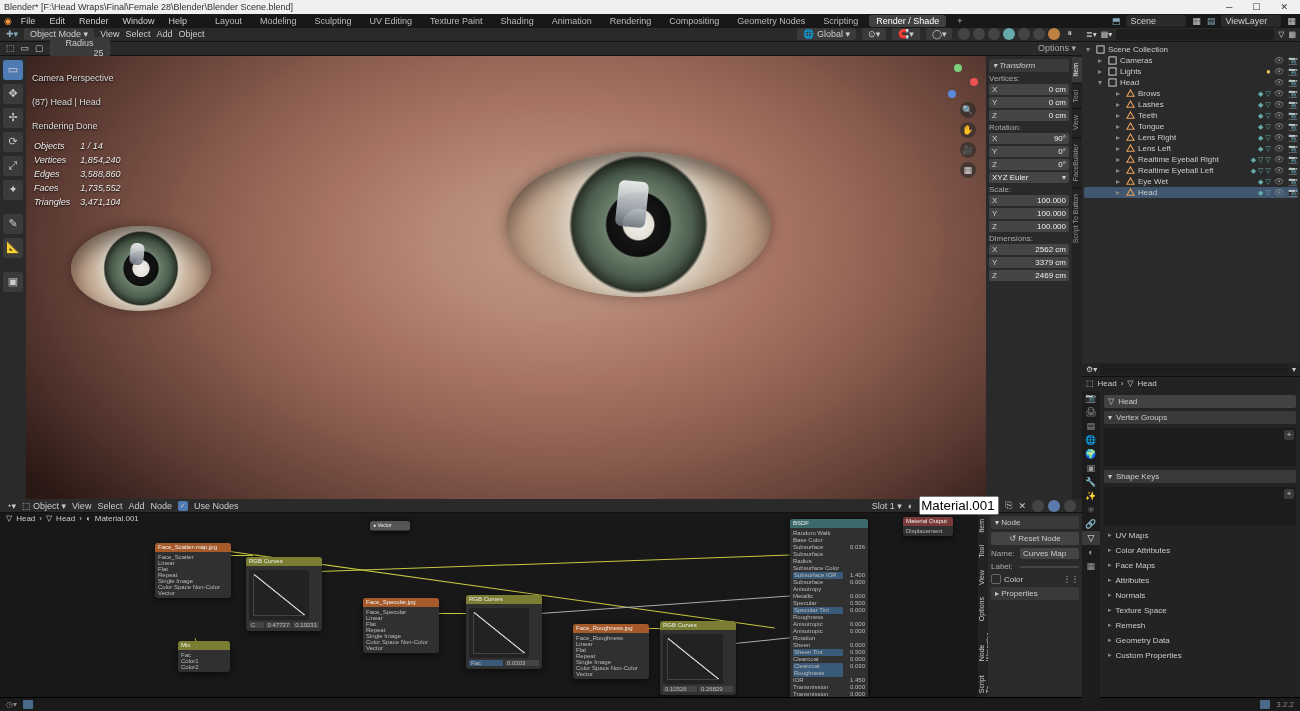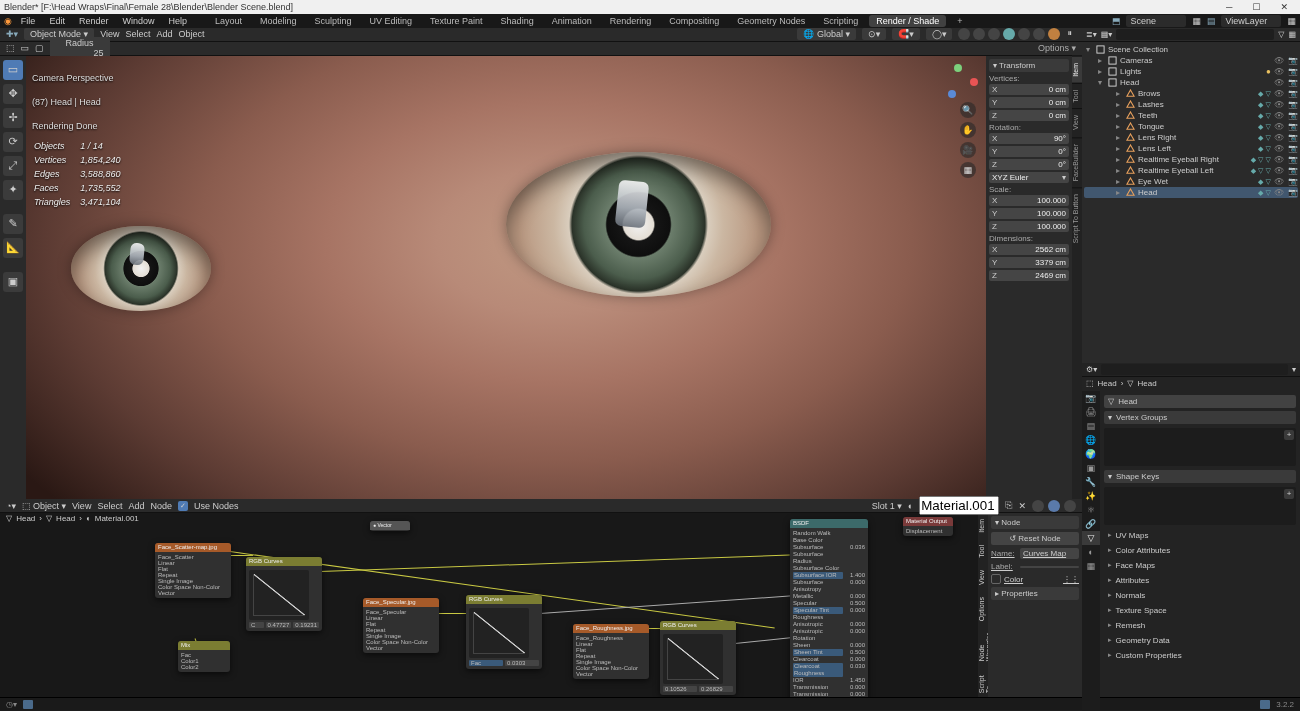--- a/index.html
+++ b/index.html
@@ -46,21 +46,21 @@
 .gizmo { position: absolute; top: 8px; right: 8px; width: 34px; height: 34px; }
 .gizmo .ax { position: absolute; width: 8px; height: 8px; border-radius: 50%; font-size: 7px; text-align: center; line-height: 8px; color: #111; }
 .gizmo .r { background: #e85454; top: 14px; right: 0; }
 .gizmo .g2 { background: #7cd07c; top: 0; left: 10px; }
 .gizmo .b { background: #5a8ad6; bottom: 0; left: 4px; }
 .nav-icons { position: absolute; top: 46px; right: 10px; display: flex; flex-direction: column; gap: 4px; }
 .nav-icons .ni { width: 16px; height: 16px; background: rgba(40,40,40,0.6); border-radius: 50%; display: flex; align-items: center; justify-content: center; font-size: 9px; color: #ddd; }
 
 .right-sidebar { width: 96px; display: flex; }
 .transform-panel { width: 86px; background: #2a2a2a; padding: 3px; font-size: 8px; }
-.transform-panel .hdr { background: #3a3a3a; padding: 2px 4px; border-radius: 2px; margin-bottom: 2px; }
+.transform-panel .hdr { background: #3a3a3a; padding: 2px 4px; border-radius: 2px; margin-bottom: 2px; font-style: italic; }
 .transform-panel .lbl { color: #aaa; margin: 2px 0 1px; }
 .numrow { display: flex; background: #454545; border-radius: 2px; margin-bottom: 2px; height: 11px; align-items: center; padding: 0 3px; }
 .numrow .ax { width: 10px; color: #ccc; }
 .numrow .val { flex: 1; text-align: right; color: #eee; }
 .tabcol { width: 10px; background: #222; display: flex; flex-direction: column; }
 .tabcol .tab { writing-mode: vertical-rl; transform: rotate(180deg); font-size: 7px; padding: 6px 0; text-align: center; color: #999; border-bottom: 1px solid #111; }
 .tabcol .tab.active { background: #3a3a3a; color: #eee; }
 .outliner-col { flex: 1; background: #2a2a2a; display: flex; flex-direction: column; }
 .outliner-header { height: 14px; display: flex; align-items: center; gap: 4px; padding: 0 4px; font-size: 8px; border-bottom: 1px solid #111; }
 .outliner-header input { flex: 1; background: #1e1e1e; border: none; color: #ccc; font-size: 8px; padding: 1px 3px; border-radius: 2px; }
@@ -109,21 +109,21 @@
 .valrow { display: flex; gap: 2px; margin: 1px 0; }
 .valrow .vv { background: #444; padding: 0 2px; border-radius: 1px; flex: 1; }
 .valrow .vv.blue { background: #3a5a7a; }
 .wire { position: absolute; border-top: 1px solid; height: 0; transform-origin: left center; }
 .wire.yellow { border-color: #c9c943; }
 .wire.white  { border-color: #aaa; }
 
 .node-sidebar { position: absolute; top: 14px; right: 0; width: 94px; bottom: 0; background: #2a2a2a; padding: 3px; font-size: 8px; }
 .node-sidebar .hdr { background: #3a3a3a; padding: 2px 4px; border-radius: 2px; margin-bottom: 3px; }
 .node-sidebar .btn { background: #444; padding: 2px 4px; border-radius: 2px; margin-bottom: 3px; text-align: center; }
-.node-sidebar .row { display: flex; gap: 3px; margin-bottom: 3px; align-items: center; text-decoration: underline; }
+.node-sidebar .row { display: flex; gap: 3px; margin-bottom: 3px; align-items: center; }
 .node-sidebar .row .l { width: 26px; color: #aaa; }
 .node-sidebar .row .f { flex: 1; background: #444; padding: 1px 3px; border-radius: 2px; }
 .node-sidebar-tabs { position: absolute; top: 14px; right: 94px; width: 10px; bottom: 0; background: #222; display: flex; flex-direction: column; }
 
 .timeline { height: 13px; background: #1a1a1a; display: flex; align-items: center; font-size: 8px; color: #888; padding: 0 6px; gap: 6px; border-top: 1px solid #000; }
 .timeline .marker { width: 10px; height: 9px; background: #4a6a8a; border-radius: 1px; }
 .timeline .version { margin-left: auto; }
 
 .big-left { width: 1082px; display: flex; flex-direction: column; }
 </style>

